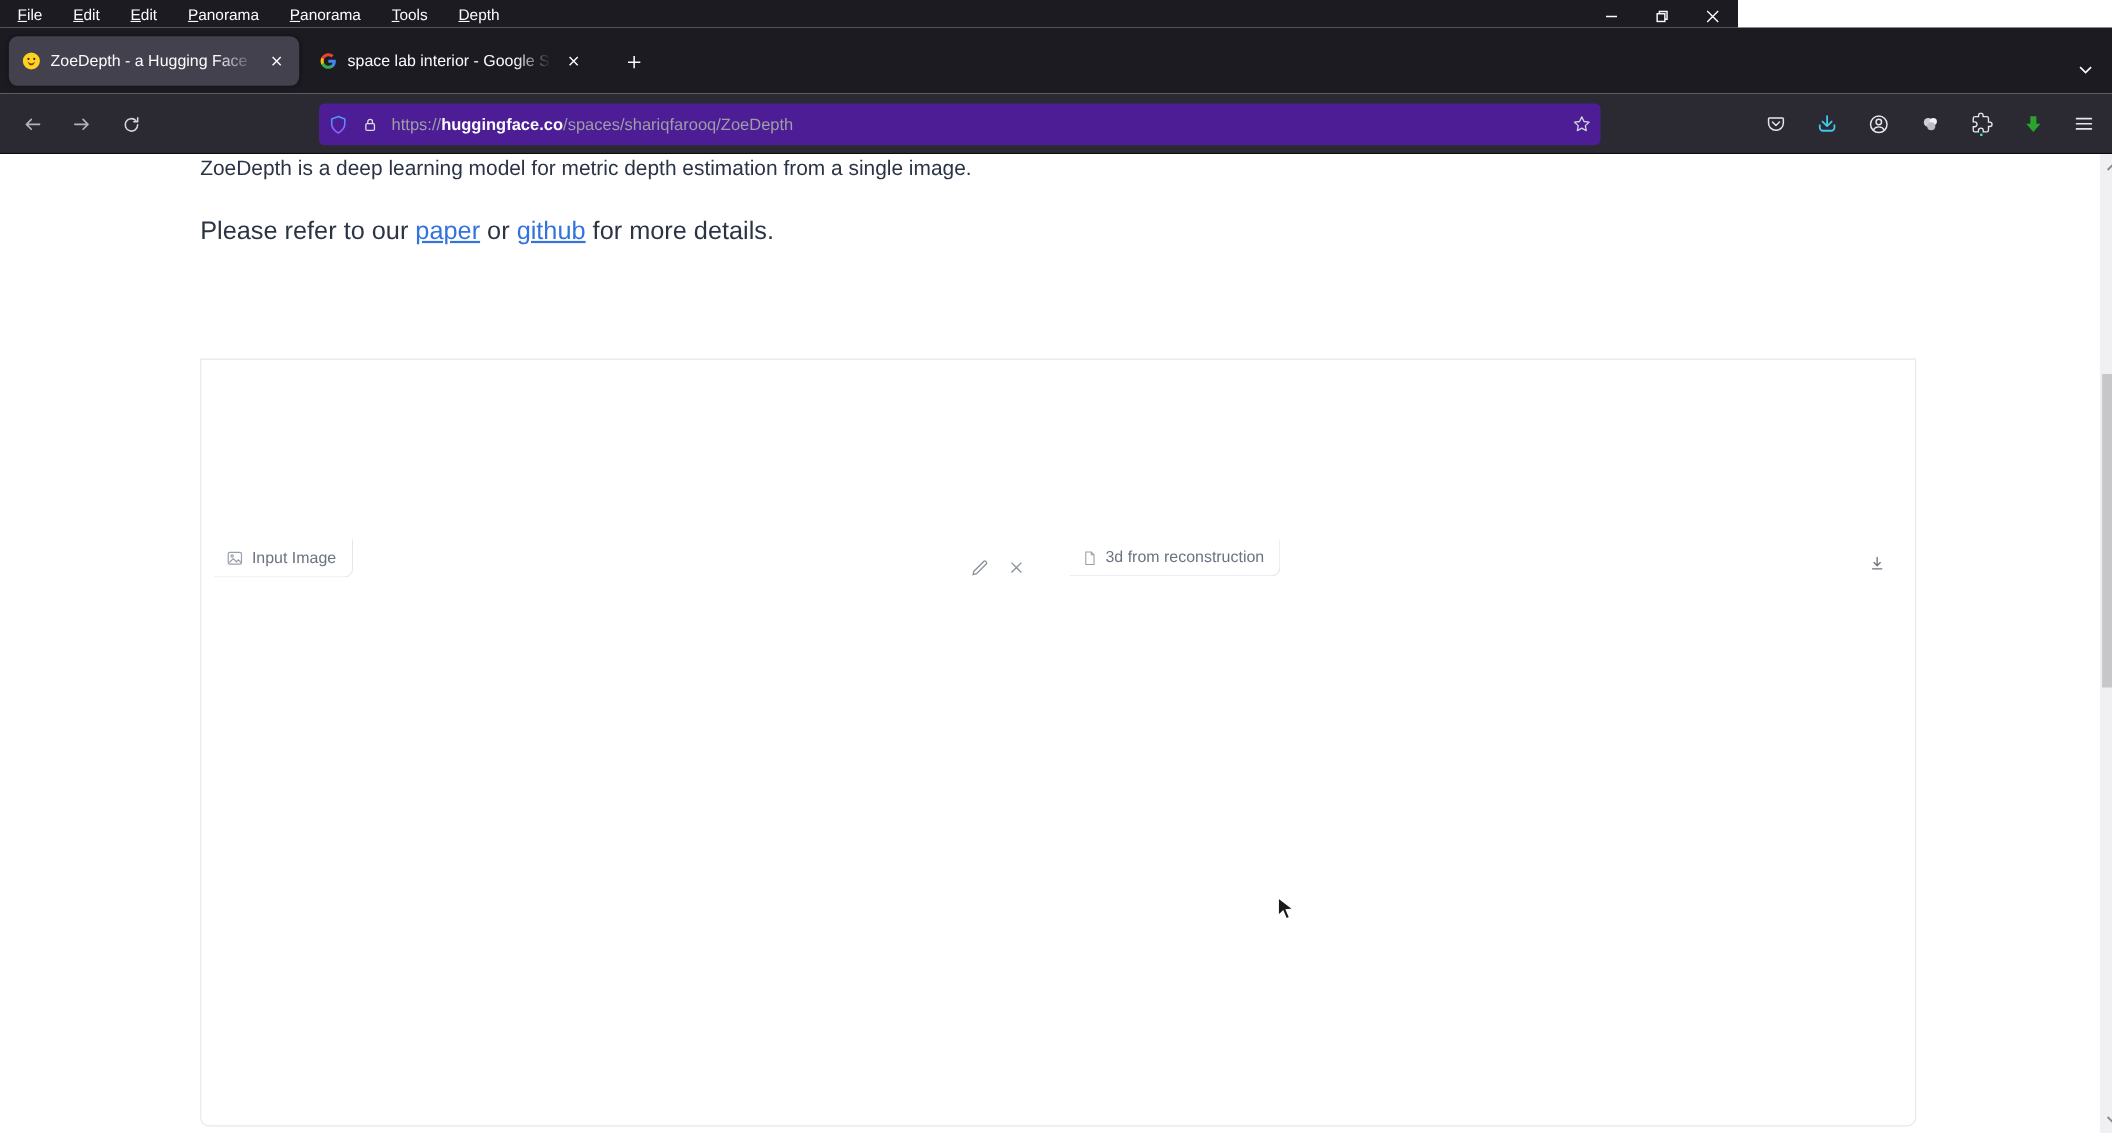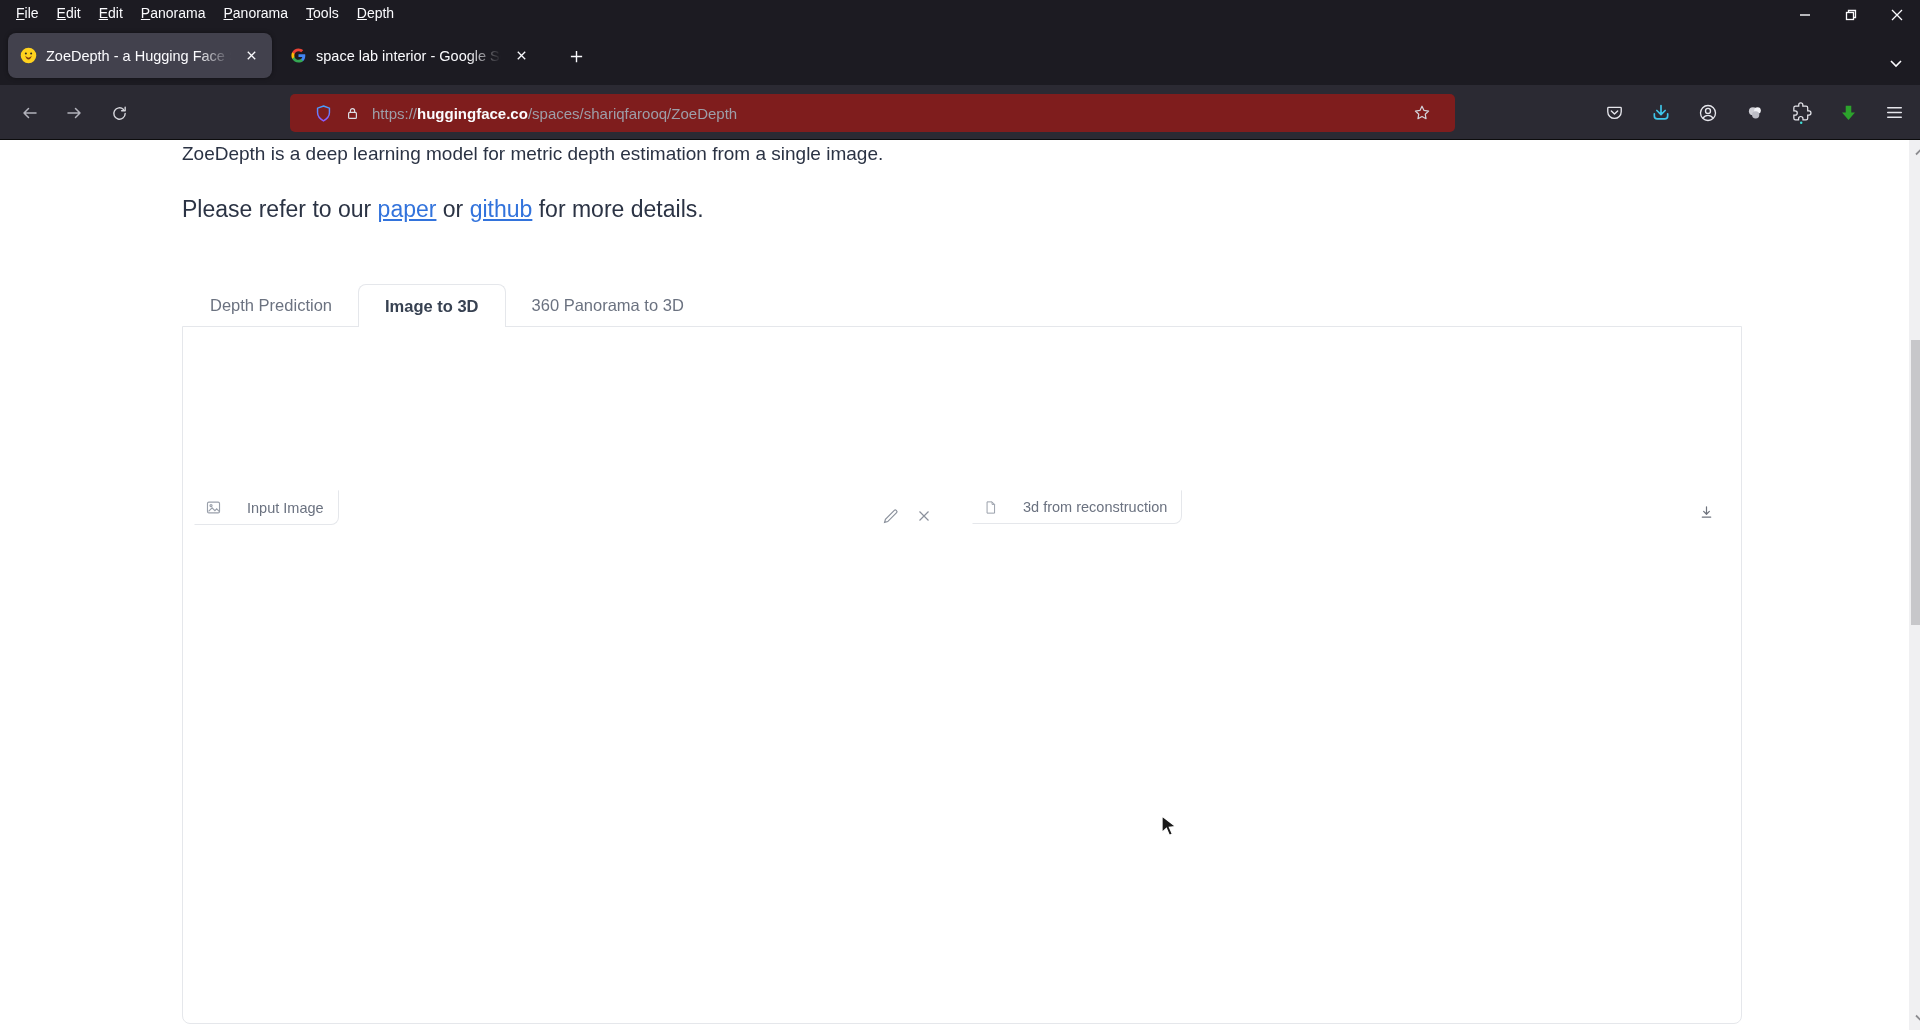--- a/index.html
+++ b/index.html
@@ -5,22 +5,22 @@
   * { box-sizing: border-box; }
   html,body { margin:0; padding:0; }
   body {
     width:1920px; height:1030px; position:relative; overflow:hidden;
     background:#ffffff; font-family:"Liberation Sans", sans-serif;
     -webkit-font-smoothing:antialiased;
   }
 
   
   .menubar {
-    position:absolute; top:0; left:0; width:1920px; height:25px;
-    background:#1c1b22; display:flex; align-items:center; padding-left:8px; gap:2px;
+    position:absolute; top:0; left:0; width:1580px; height:25px;
+    background:#1c1b22; display:flex; align-items:center; padding-left:8px; gap:12px;
   }
   .menu-item {
     display:inline-block; color:#fbfbfe; font-size:14px; padding:3px 8px; cursor:default;
   }
   .menu-item::first-letter { text-decoration:underline; }
   .win-controls { position:absolute; top:0; right:0; height:30px; display:flex; }
   .win-btn { width:46px; height:30px; display:flex; align-items:center; justify-content:center; }
 
   .tabbar {
     position:absolute; top:25px; left:0; width:1920px; height:60px; background:#1c1b22;
@@ -41,22 +41,22 @@
   .newtab-btn { left:560px; top:15px; }
   .alltabs-btn { right:8px; top:22px; }
 
   .navbar {
     position:absolute; top:85px; left:0; width:1920px; height:55px;
     background:#2b2a33; border-bottom:1px solid #0c0c0d;
   }
   .nav-btn { position:absolute; top:13px; width:30px; height:30px; display:flex; align-items:center; justify-content:center; border-radius:4px; }
   .urlbar {
     position:absolute; left:290px; top:9px; width:1165px; height:38px;
-    background:#7f1d1d; border-radius:5px; display:flex; align-items:center;
-    padding:0 24px; gap:11px; color:#b6b6bf; font-size:15px;
+    background:#4c1d95; border-radius:5px; display:flex; align-items:center;
+    padding:0 8px; gap:11px; color:#b6b6bf; font-size:15px;
   }
   .url-text { white-space:nowrap; overflow:hidden; color:#9e9ea8; }
   .url-domain { color:#fbfbfe; font-weight:700; }
   .star-btn { margin-left:auto; display:flex; }
   .nav-icons { position:absolute; right:16px; top:0; height:55px; display:flex; align-items:center; gap:27px; }
   .nav-icons > div { display:flex; align-items:center; justify-content:center; }
 
   
   .page { position:absolute; top:140px; left:12px; width:1920px; height:890px; background:#fff; }
 
@@ -78,21 +78,21 @@
   .h1 { position:absolute; left:182px; top:196px; font-size:30px; font-weight:700; color:#2b3240; letter-spacing:.2px; }
   .sub { position:absolute; left:182px; top:282px; font-size:19px; color:#374151; }
 
   .panel {
     position:absolute; top:350px; height:378px; background:#fff;
     border:1px solid #e5e7eb; border-radius:8px;
   }
   .panel.left  { left:182px; width:757px; }
   .panel.right { left:960px; width:758px; }
   .panel-label {
-    position:absolute; left:-1px; top:-1px; display:flex; align-items:center; gap:25px;
+    position:absolute; left:-1px; top:-1px; display:flex; align-items:center; gap:7px;
     background:#fff; border:1px solid #e5e7eb; border-top-color:transparent; border-left-color:transparent;
     border-radius:8px 0 8px 0; padding:8px 14px 8px 10px;
     font-size:14.5px; color:#6b7280; z-index:3;
   }
   .corridor { position:absolute; left:112px; top:10px; }
   .img-toolbar { position:absolute; top:12px; right:11px; display:flex; gap:12px; z-index:3; background:rgba(255,255,255,.85); border-radius:6px; padding:2px 4px; }
   .icon-btn { width:22px; height:22px; display:flex; align-items:center; justify-content:center; }
   .dl-btn { position:absolute; top:10px; right:12px; z-index:3; }
   .mesh-viewer { position:absolute; left:270px; top:132px; }
 
@@ -282,25 +282,20 @@
         </svg>
     </div>
   </div>
 </div>
 
 <div class="page">
 
   <div class="intro">ZoeDepth is a deep learning model for metric depth estimation from a single image.</div>
   <div class="refer"><span>Please refer to our </span><a>paper</a><span> or </span><a>github</a><span> for more details.</span></div>
 
-  <div class="gtabs">
-    <div class="gtab">Depth Prediction</div>
-    <div class="gtab active">Image to 3D</div>
-    <div class="gtab">360 Panorama to 3D</div>
-  </div>
 
   <div class="tabitem"></div>
 
   <div class="h1">Image to 3D mesh</div>
   <div class="sub">Convert a single 2D image to a 3D mesh</div>
 
   <div class="panel left">
     <div class="panel-label">
       <svg width="17" height="17" viewBox="0 0 24 24" fill="none" stroke="#9aa0ab" stroke-width="1.6">
           <rect x="3.5" y="4.5" width="17" height="15" rx="2"></rect>

